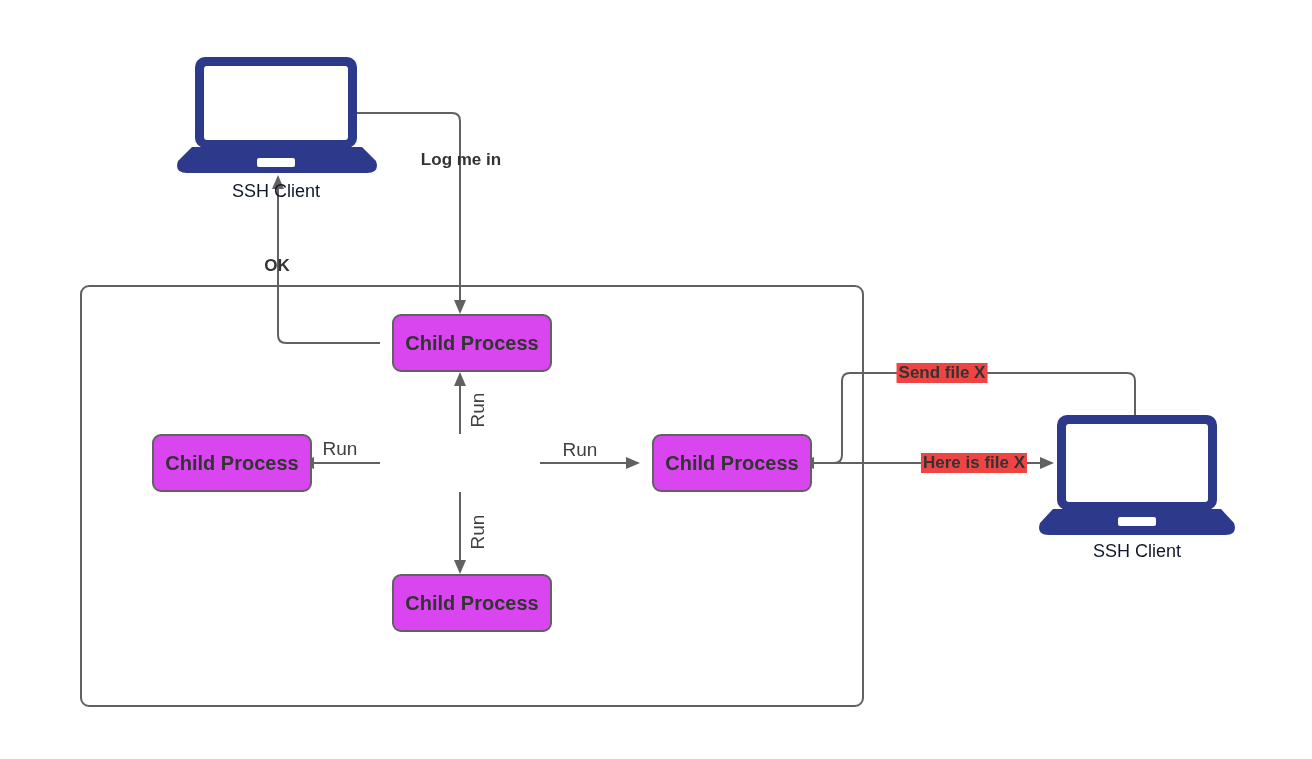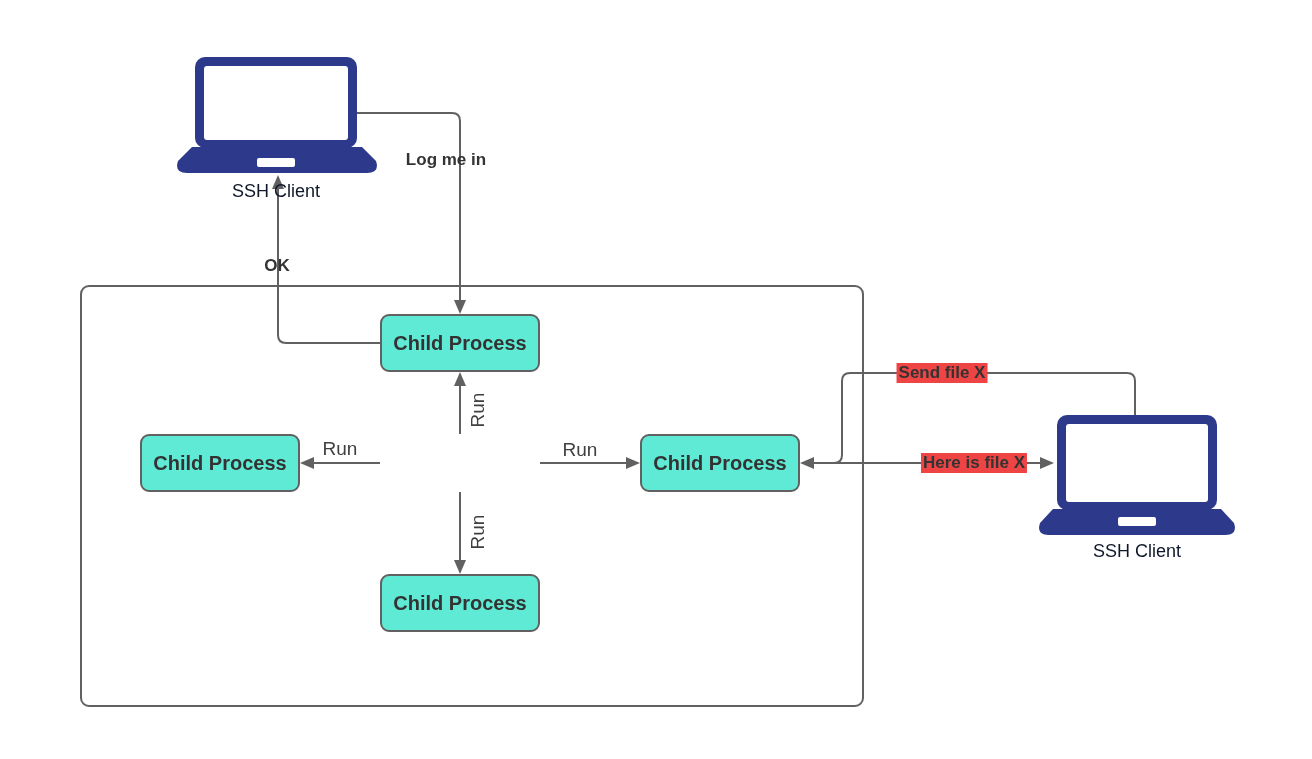--- a/index.html
+++ b/index.html
@@ -17,23 +17,23 @@
     position:absolute;left:80px;top:285px;width:780px;height:418px;
     border:2px solid var(--c-line);border-radius:9px;background:transparent;z-index:0;
   }
   svg.wires{position:absolute;left:0;top:0;z-index:1;}
   svg.wires path.wire{fill:none;stroke:var(--c-line);stroke-width:2;stroke-linejoin:round;}
   .arrowhead{fill:var(--c-line);}
   .laptop-body{fill:var(--c-laptop);}
   .laptop-screen{fill:#ffffff;}
   .node{
     position:absolute;width:160px;height:58px;box-sizing:border-box;
-    border:2px solid var(--c-line);border-radius:9px;background:#5eead4;
+    border:2px solid var(--c-line);border-radius:9px;background:#d946ef;
     display:flex;align-items:center;justify-content:center;
-    font-weight:bold;font-size:20px;color:var(--c-text);z-index:2;white-space:nowrap;
+    font-weight:bold;font-size:20px;color:var(--c-text);z-index:2;white-space:nowrap;margin-left:12px;
   }
   .node-child-top{left:380px;top:314px;}
   .node-child-left{left:140px;top:434px;}
   .node-server{left:380px;top:434px;}
   .node-child-right{left:640px;top:434px;}
   .node-child-bottom{left:380px;top:574px;}
   .edge-label{
     position:absolute;transform:translate(-50%,-50%);
     font-weight:bold;font-size:17px;color:var(--c-text);white-space:nowrap;z-index:3;
   }
@@ -95,21 +95,21 @@
   <div class="node node-child-right">
     <span>Child Process</span>
   </div>
   <div class="node node-child-bottom">
     <span>Child Process</span>
   </div>
 
   <div class="device-label" style="left:276px;top:191px;">SSH Client</div>
   <div class="device-label" style="left:1137px;top:551px;">SSH Client</div>
 
-  <div class="edge-label" style="left:446px;top:160px;">Log me in</div>
+  <div class="edge-label" style="left:461px;top:160px;">Log me in</div>
   <div class="edge-label" style="left:277px;top:266px;">OK</div>
   <div class="edge-label bg" style="left:942px;top:373px;">Send file X</div>
   <div class="edge-label bg" style="left:974px;top:463px;">Here is file X</div>
 
   <div class="run-label vertical" style="left:478px;top:410px;">Run</div>
   <div class="run-label vertical" style="left:478px;top:532px;">Run</div>
   <div class="run-label" style="left:340px;top:449px;">Run</div>
   <div class="run-label" style="left:580px;top:450px;">Run</div>
 
 </div>

